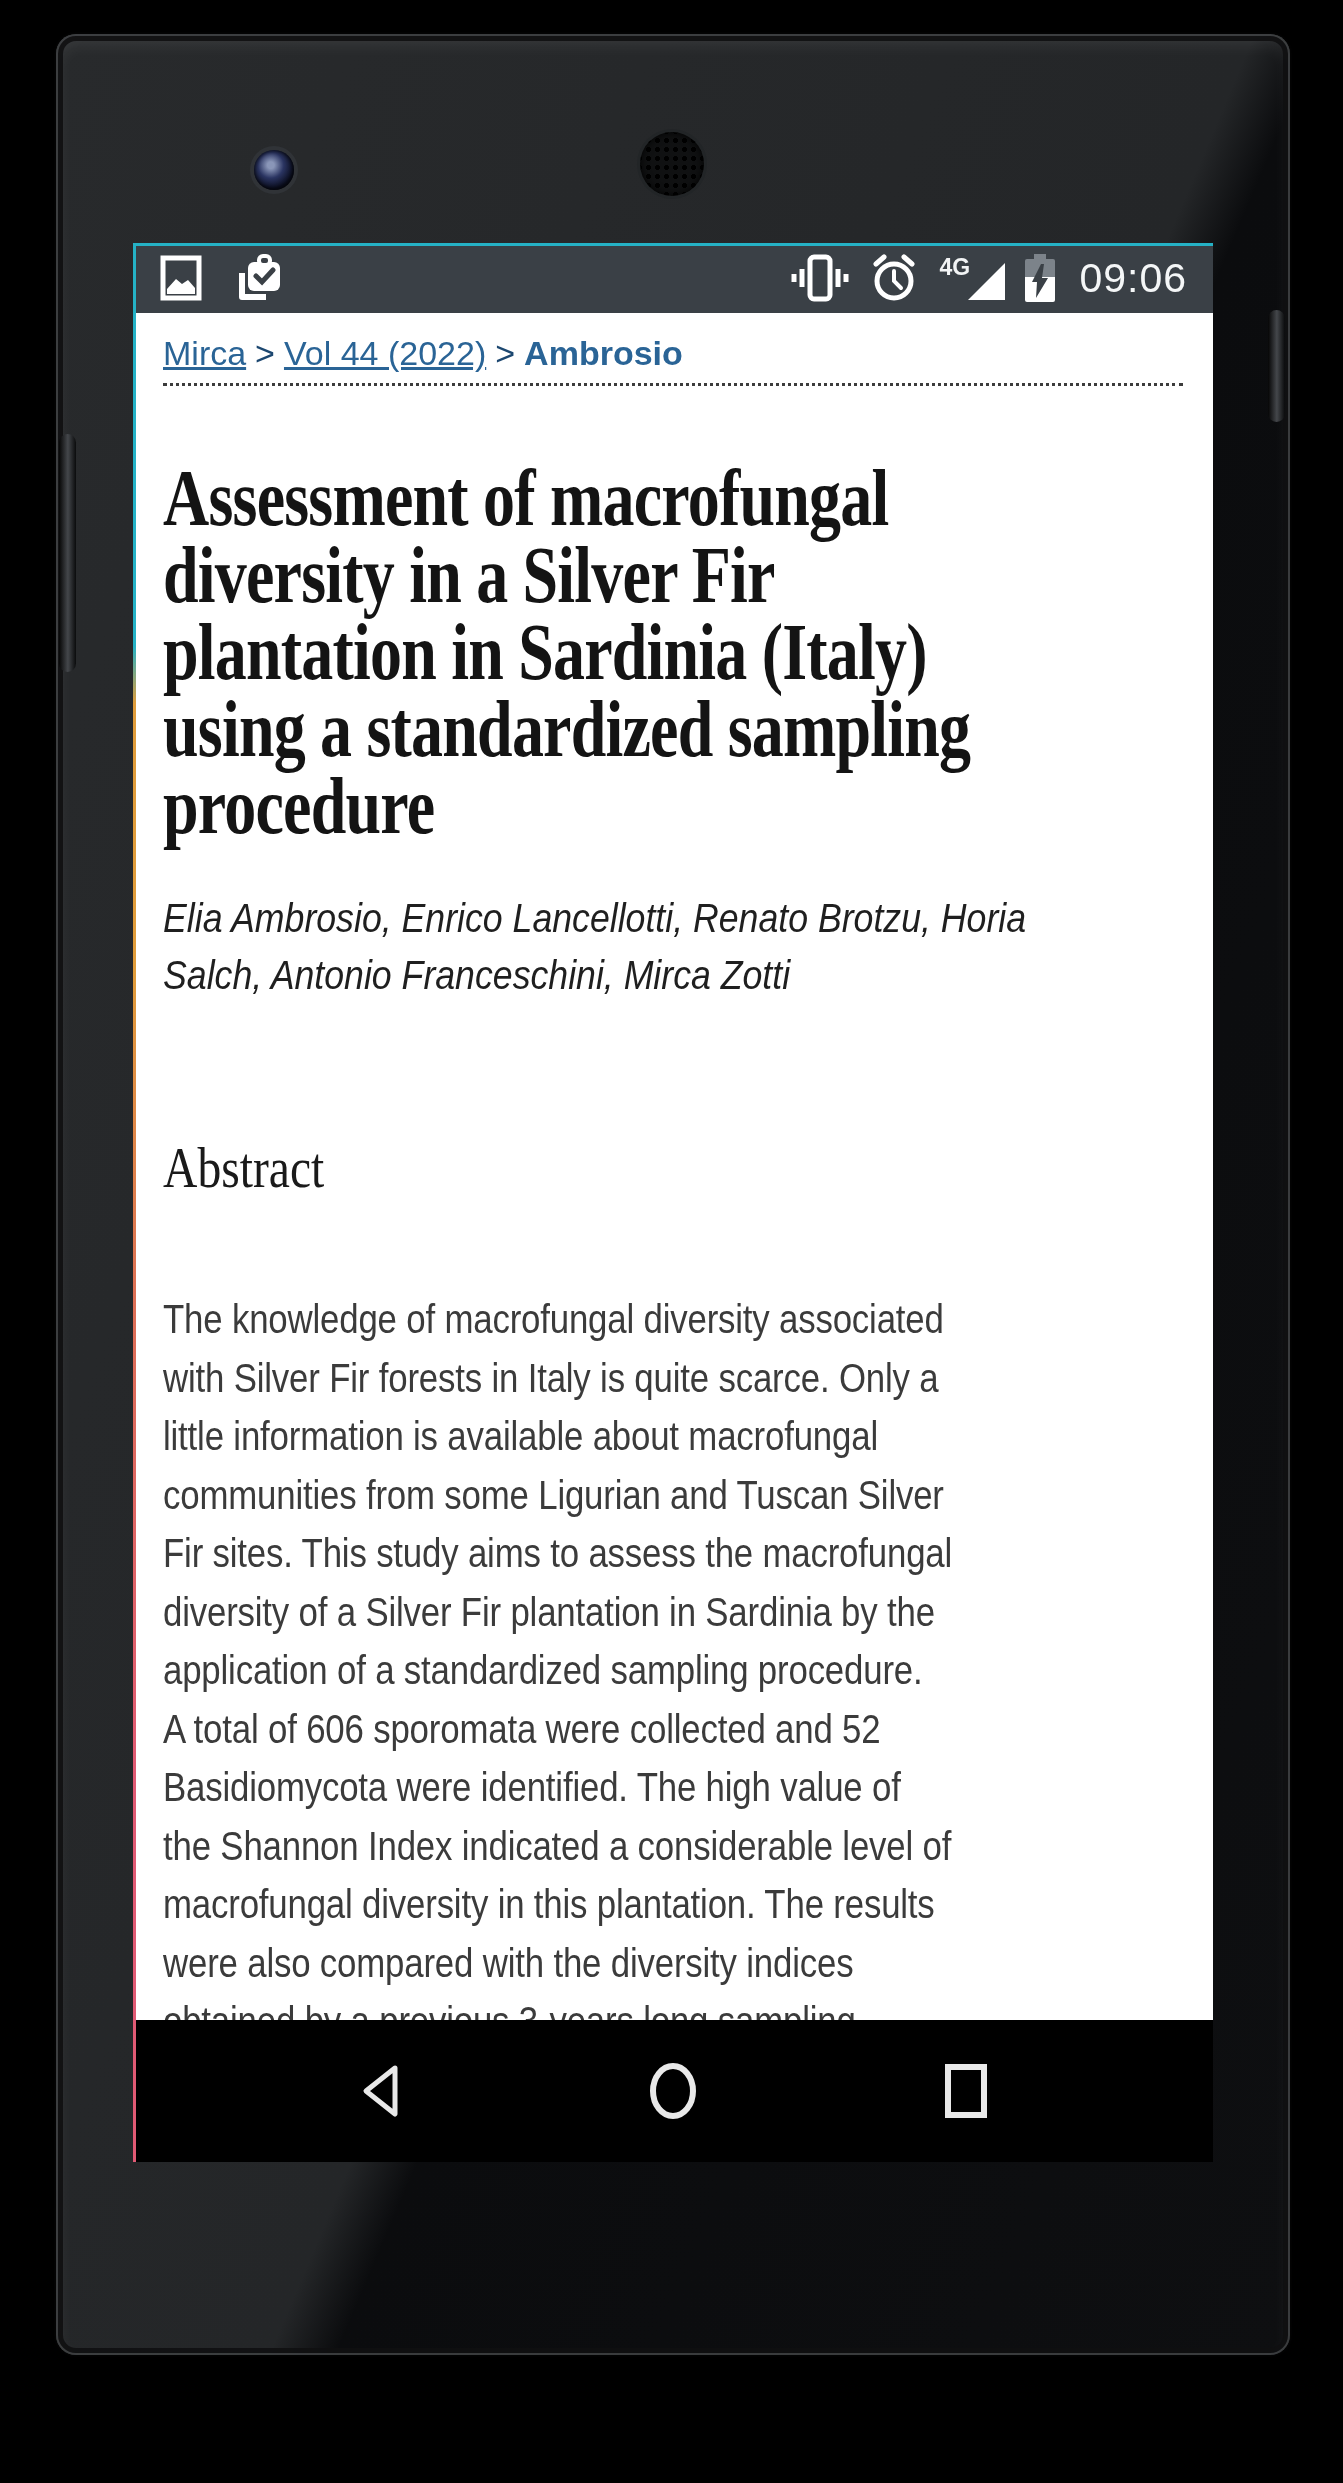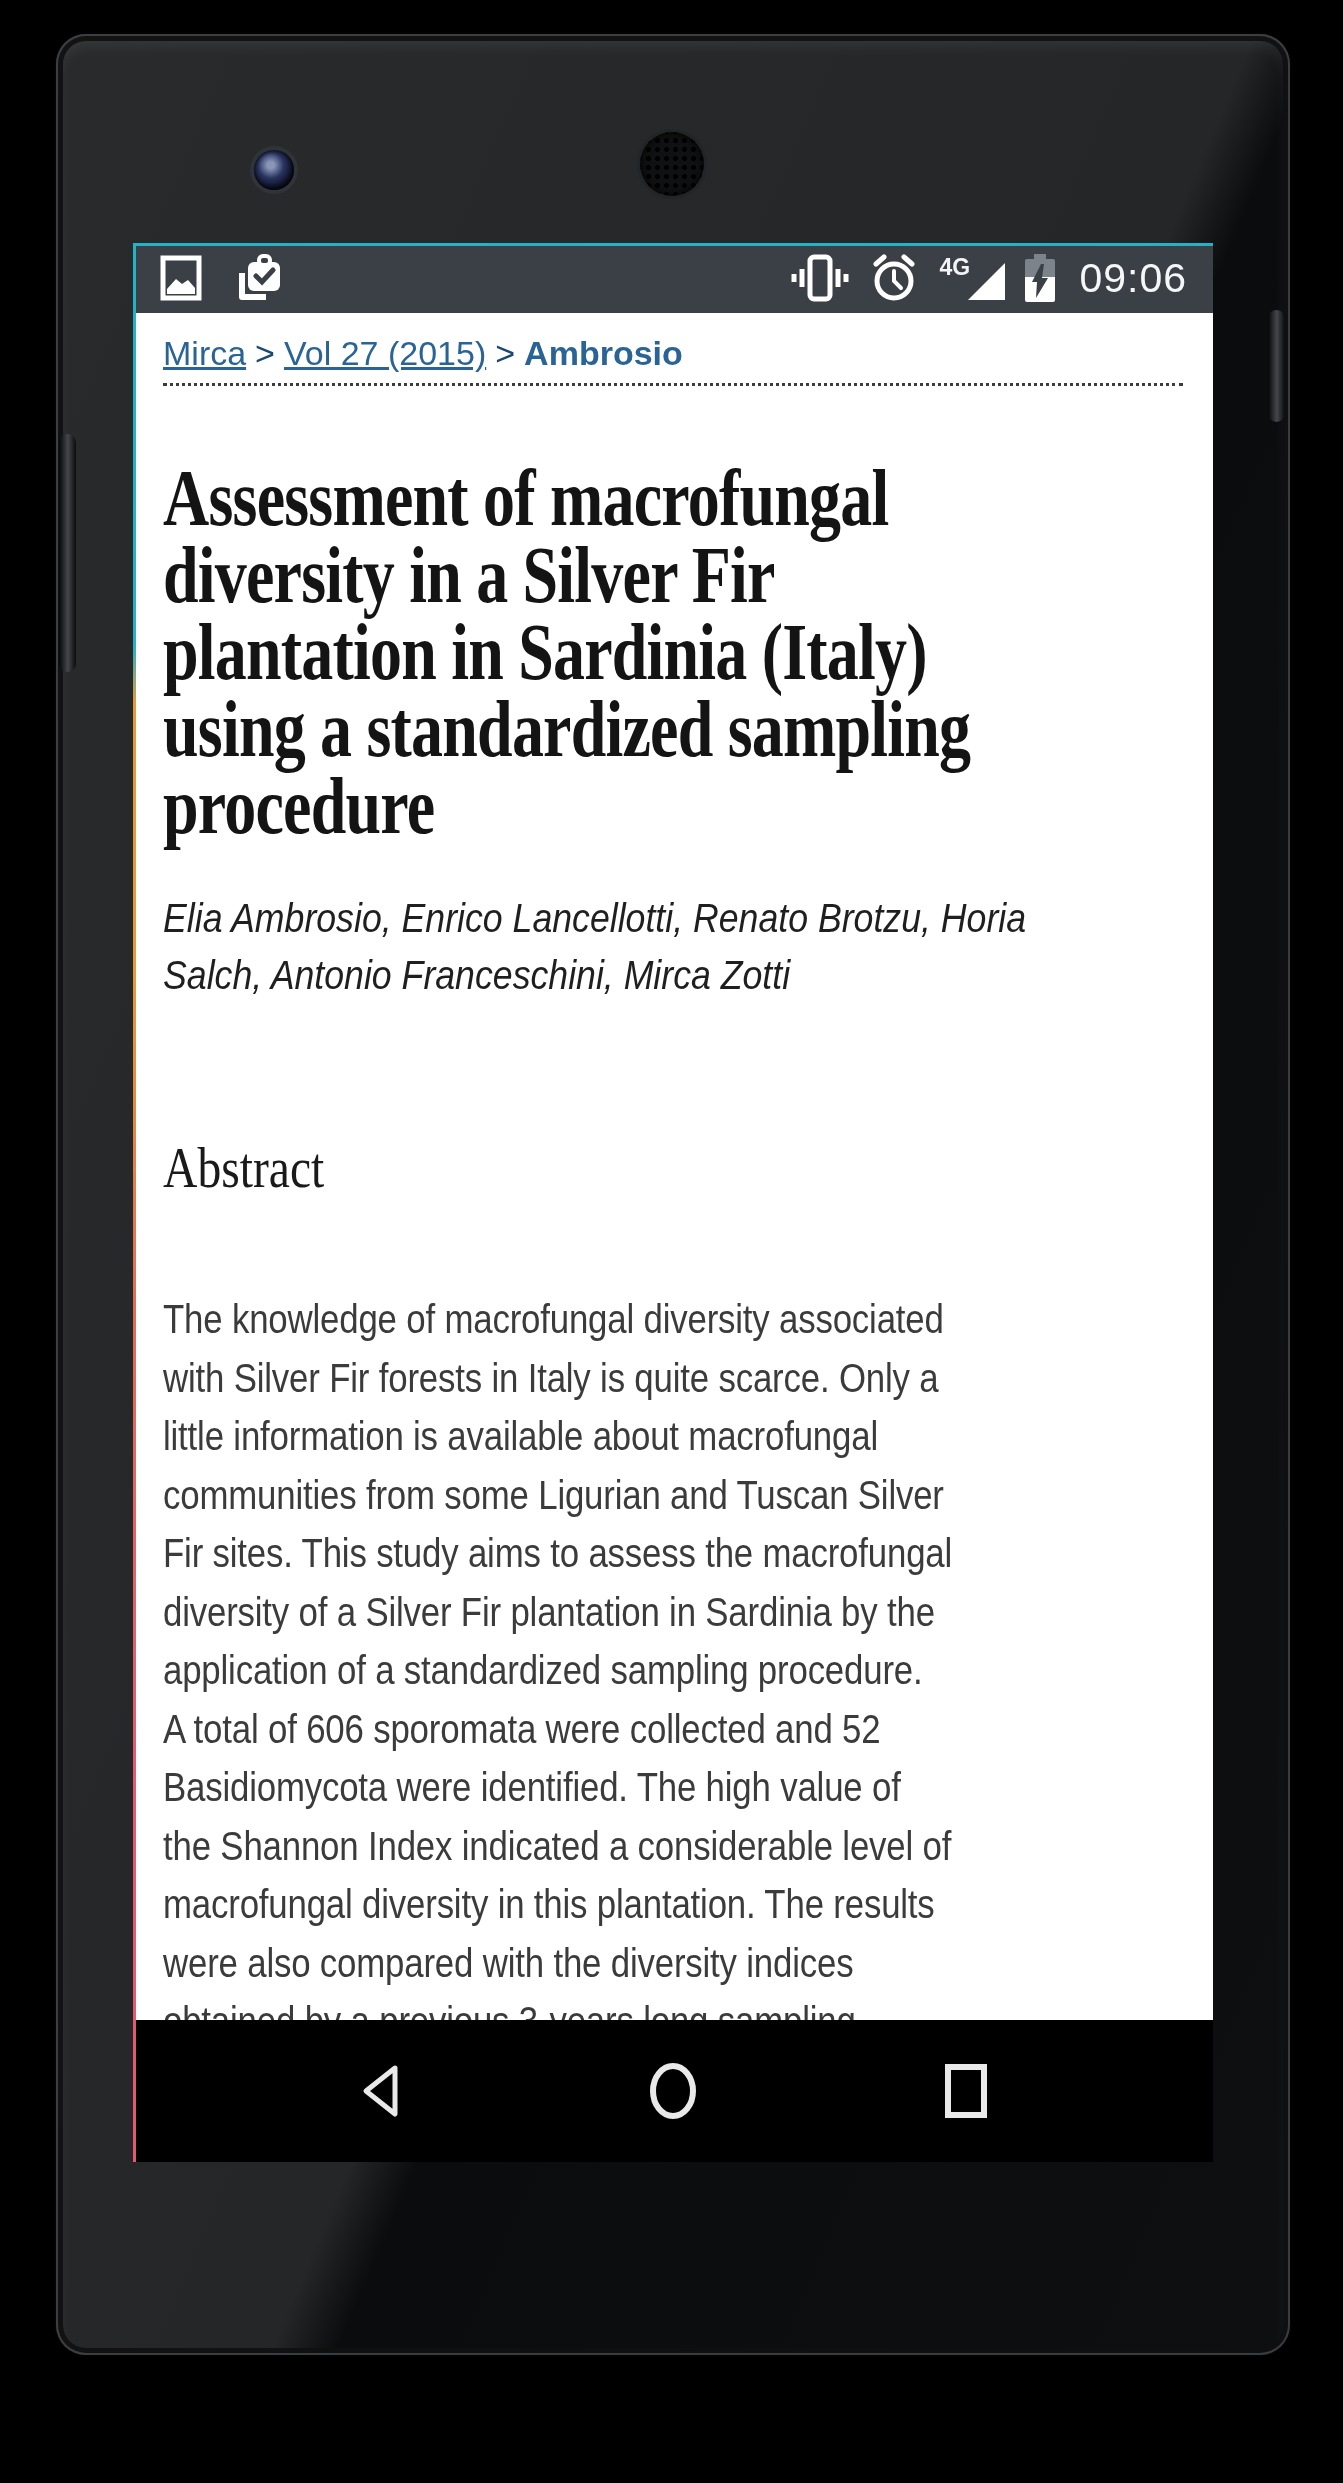--- a/index.html
+++ b/index.html
@@ -3,21 +3,21 @@
 <meta charset="utf-8">
 <style>
   * { margin:0; padding:0; box-sizing:border-box; }
   html,body { width:1343px; height:2483px; background:#000; overflow:hidden;
               font-family:"Liberation Sans", sans-serif; }
 
   
   .stage { position:relative; width:1343px; height:2483px; background:#000; }
   .phone {
     position:absolute; left:56px; top:34px; width:1234px; height:2321px;
-    border-radius:30px;
+    border-radius:20px;
     background:linear-gradient(113deg,#282a2c 0%,#242628 54%,#0b0c0e 57%,#0e0f11 100%);
     box-shadow: inset 0 0 0 2px rgba(130,134,138,.38),
                 inset 0 0 0 7px rgba(15,16,17,.9),
                 inset 0 8px 18px rgba(255,255,255,.10),
                 0 0 3px 1px #060606;
   }
   .camera {
     position:absolute; left:198px; top:116px; width:40px; height:40px; border-radius:50%;
     background:radial-gradient(circle at 42% 38%, #8a96b8 0 10%, #2a3461 38%, #0a0d1d 68%, #05060a 100%);
     box-shadow:0 0 0 4px #303337, inset 0 0 5px #000;
@@ -162,21 +162,21 @@
             <svg style="position:absolute;left:2px;top:8px" width="26" height="38" viewBox="0 0 26 38">
               <path d="M14 2 L5 20 h5 L9 36 L21 16 h-6 L17 2 Z" fill="#3a4046"></path>
             </svg>
           </div>
           <span class="clock-text">09:06</span>
         </div>
       </div>
 
       <div class="content">
         <div class="breadcrumb">
-          <a>Mirca</a><span class="sep">&gt;</span><a>Vol 27 (2015)</a><span class="sep">&gt;</span><span class="current">Ambrosio</span>
+          <a>Mirca</a><span class="sep">&gt;</span><a>Vol 44 (2022)</a><span class="sep">&gt;</span><span class="current">Ambrosio</span>
         </div>
 
         <h1 class="article-title">Assessment of macrofungal
 diversity in a Silver Fir
 plantation in Sardinia (Italy)
 using a standardized sampling
 procedure</h1>
 
         <div class="authors">Elia Ambrosio, Enrico Lancellotti, Renato Brotzu, Horia
 Salch, Antonio Franceschini, Mirca Zotti</div>

